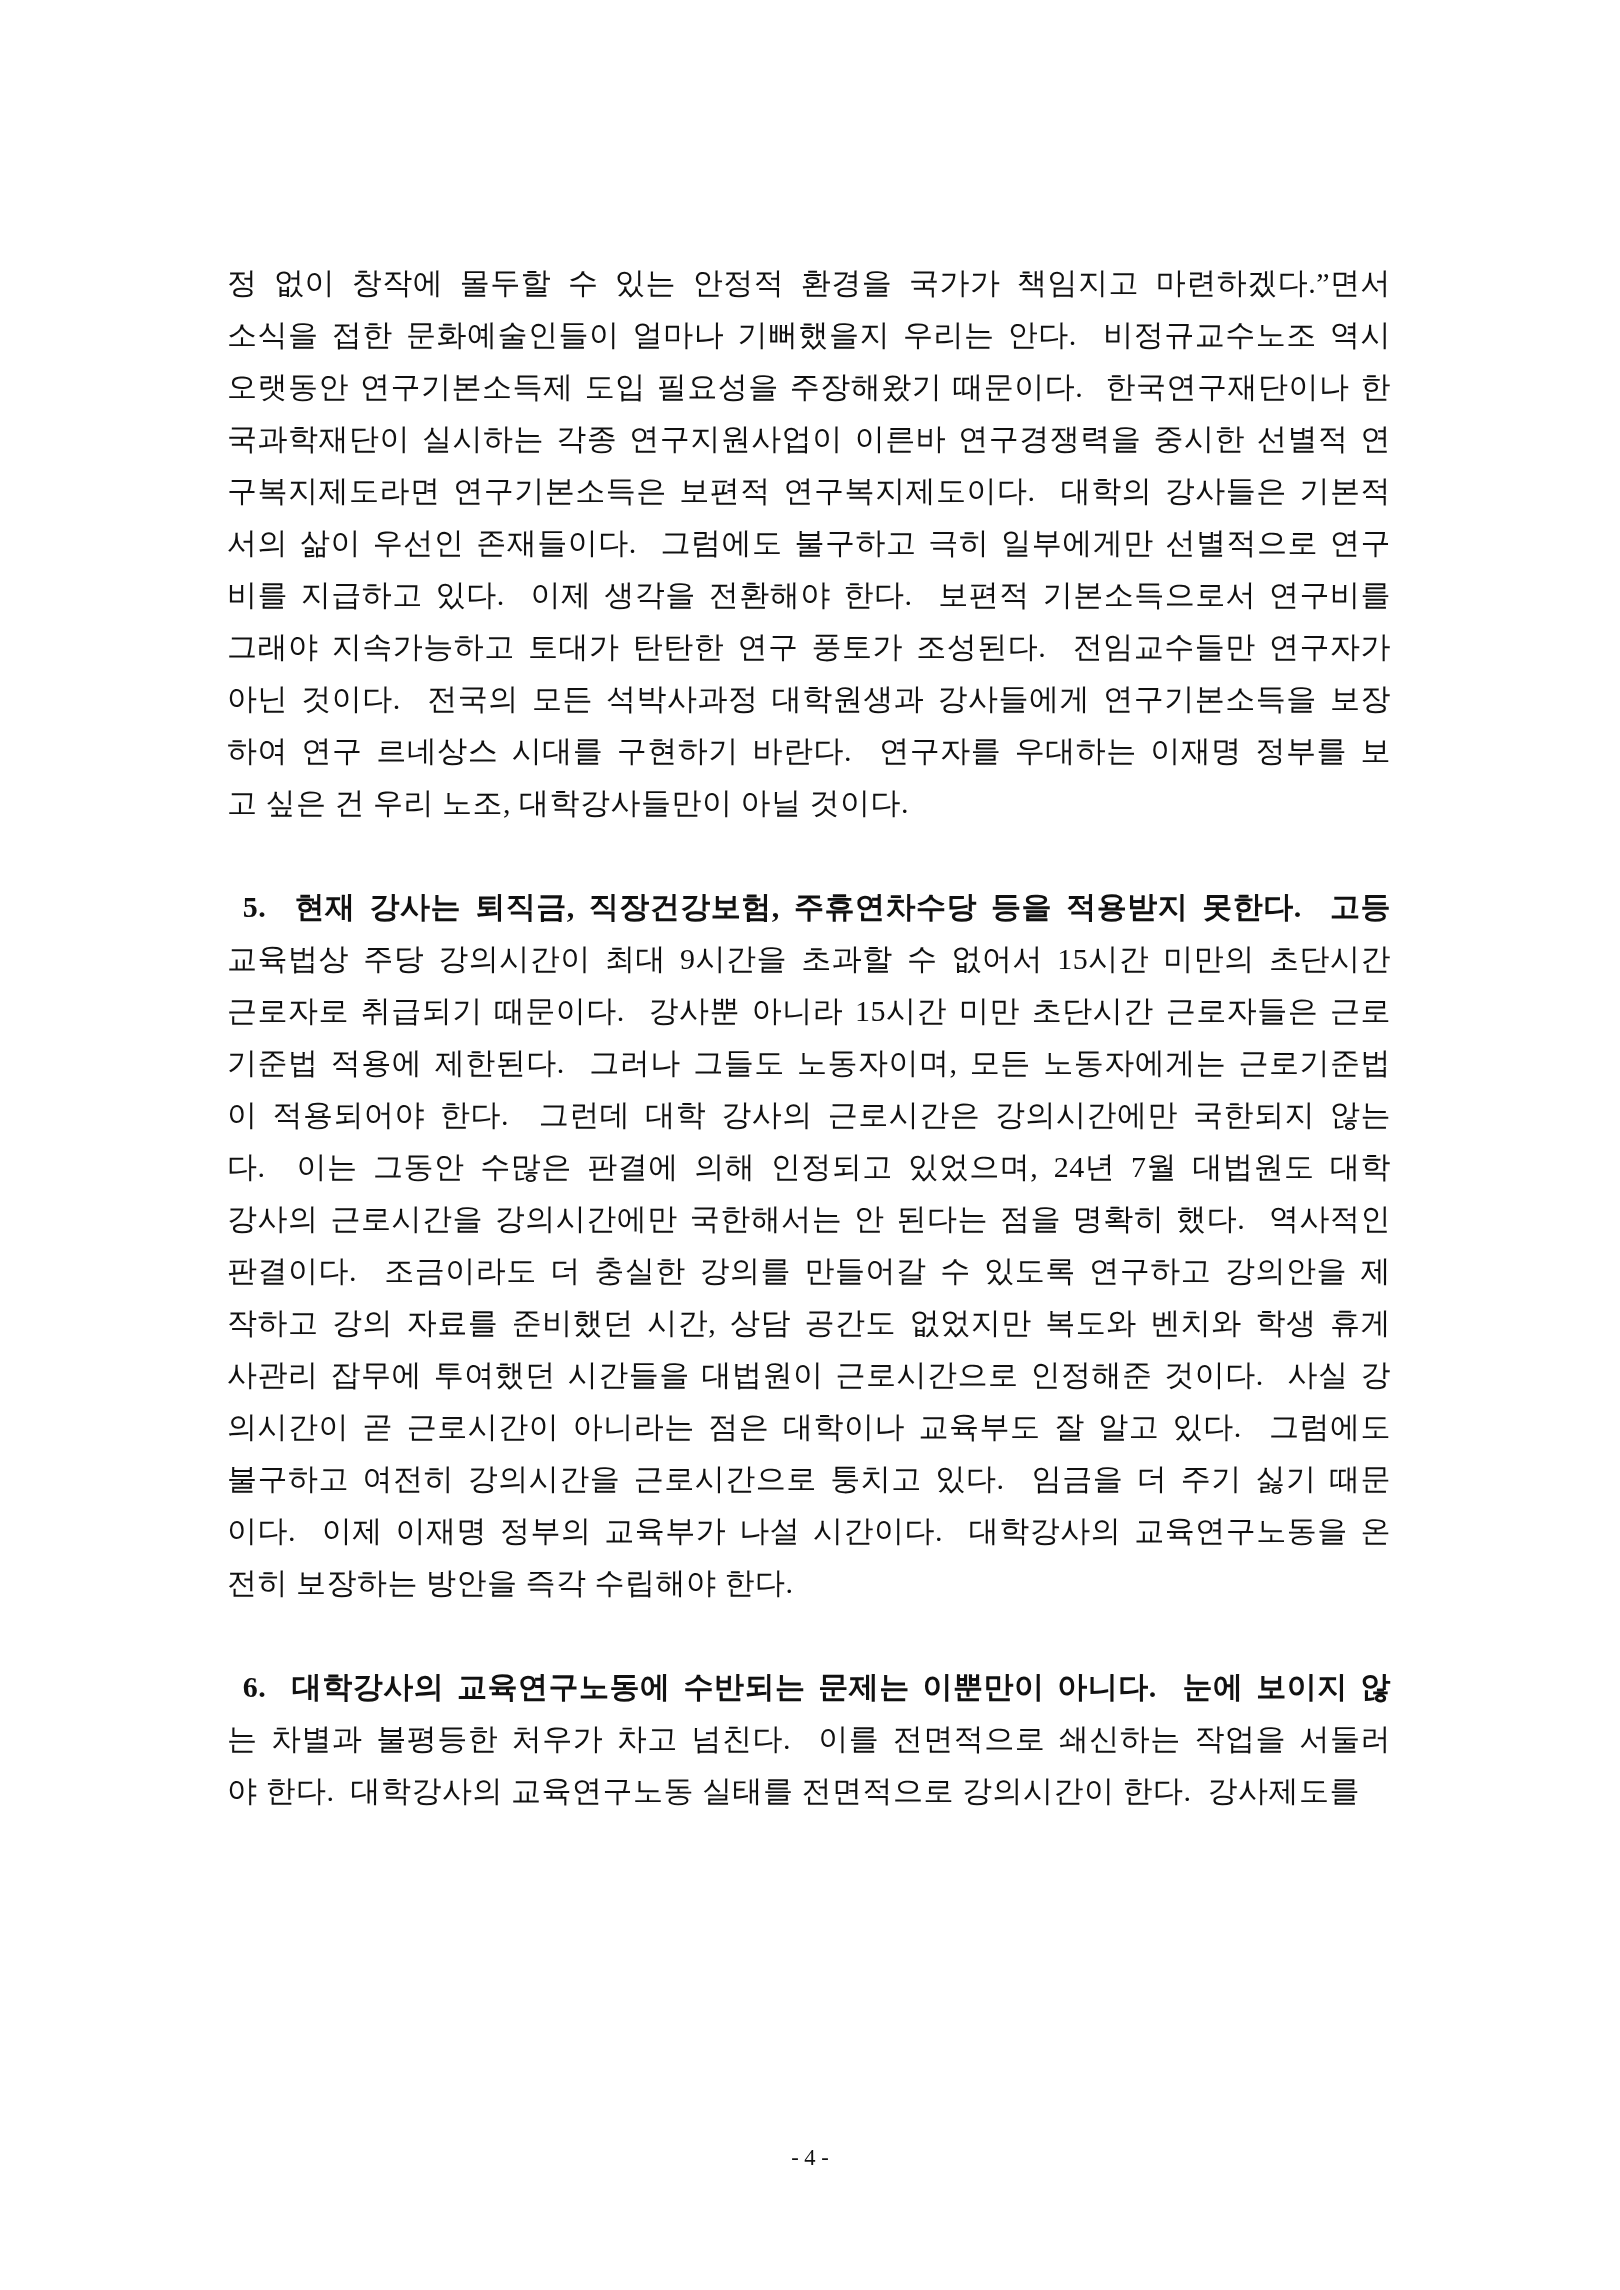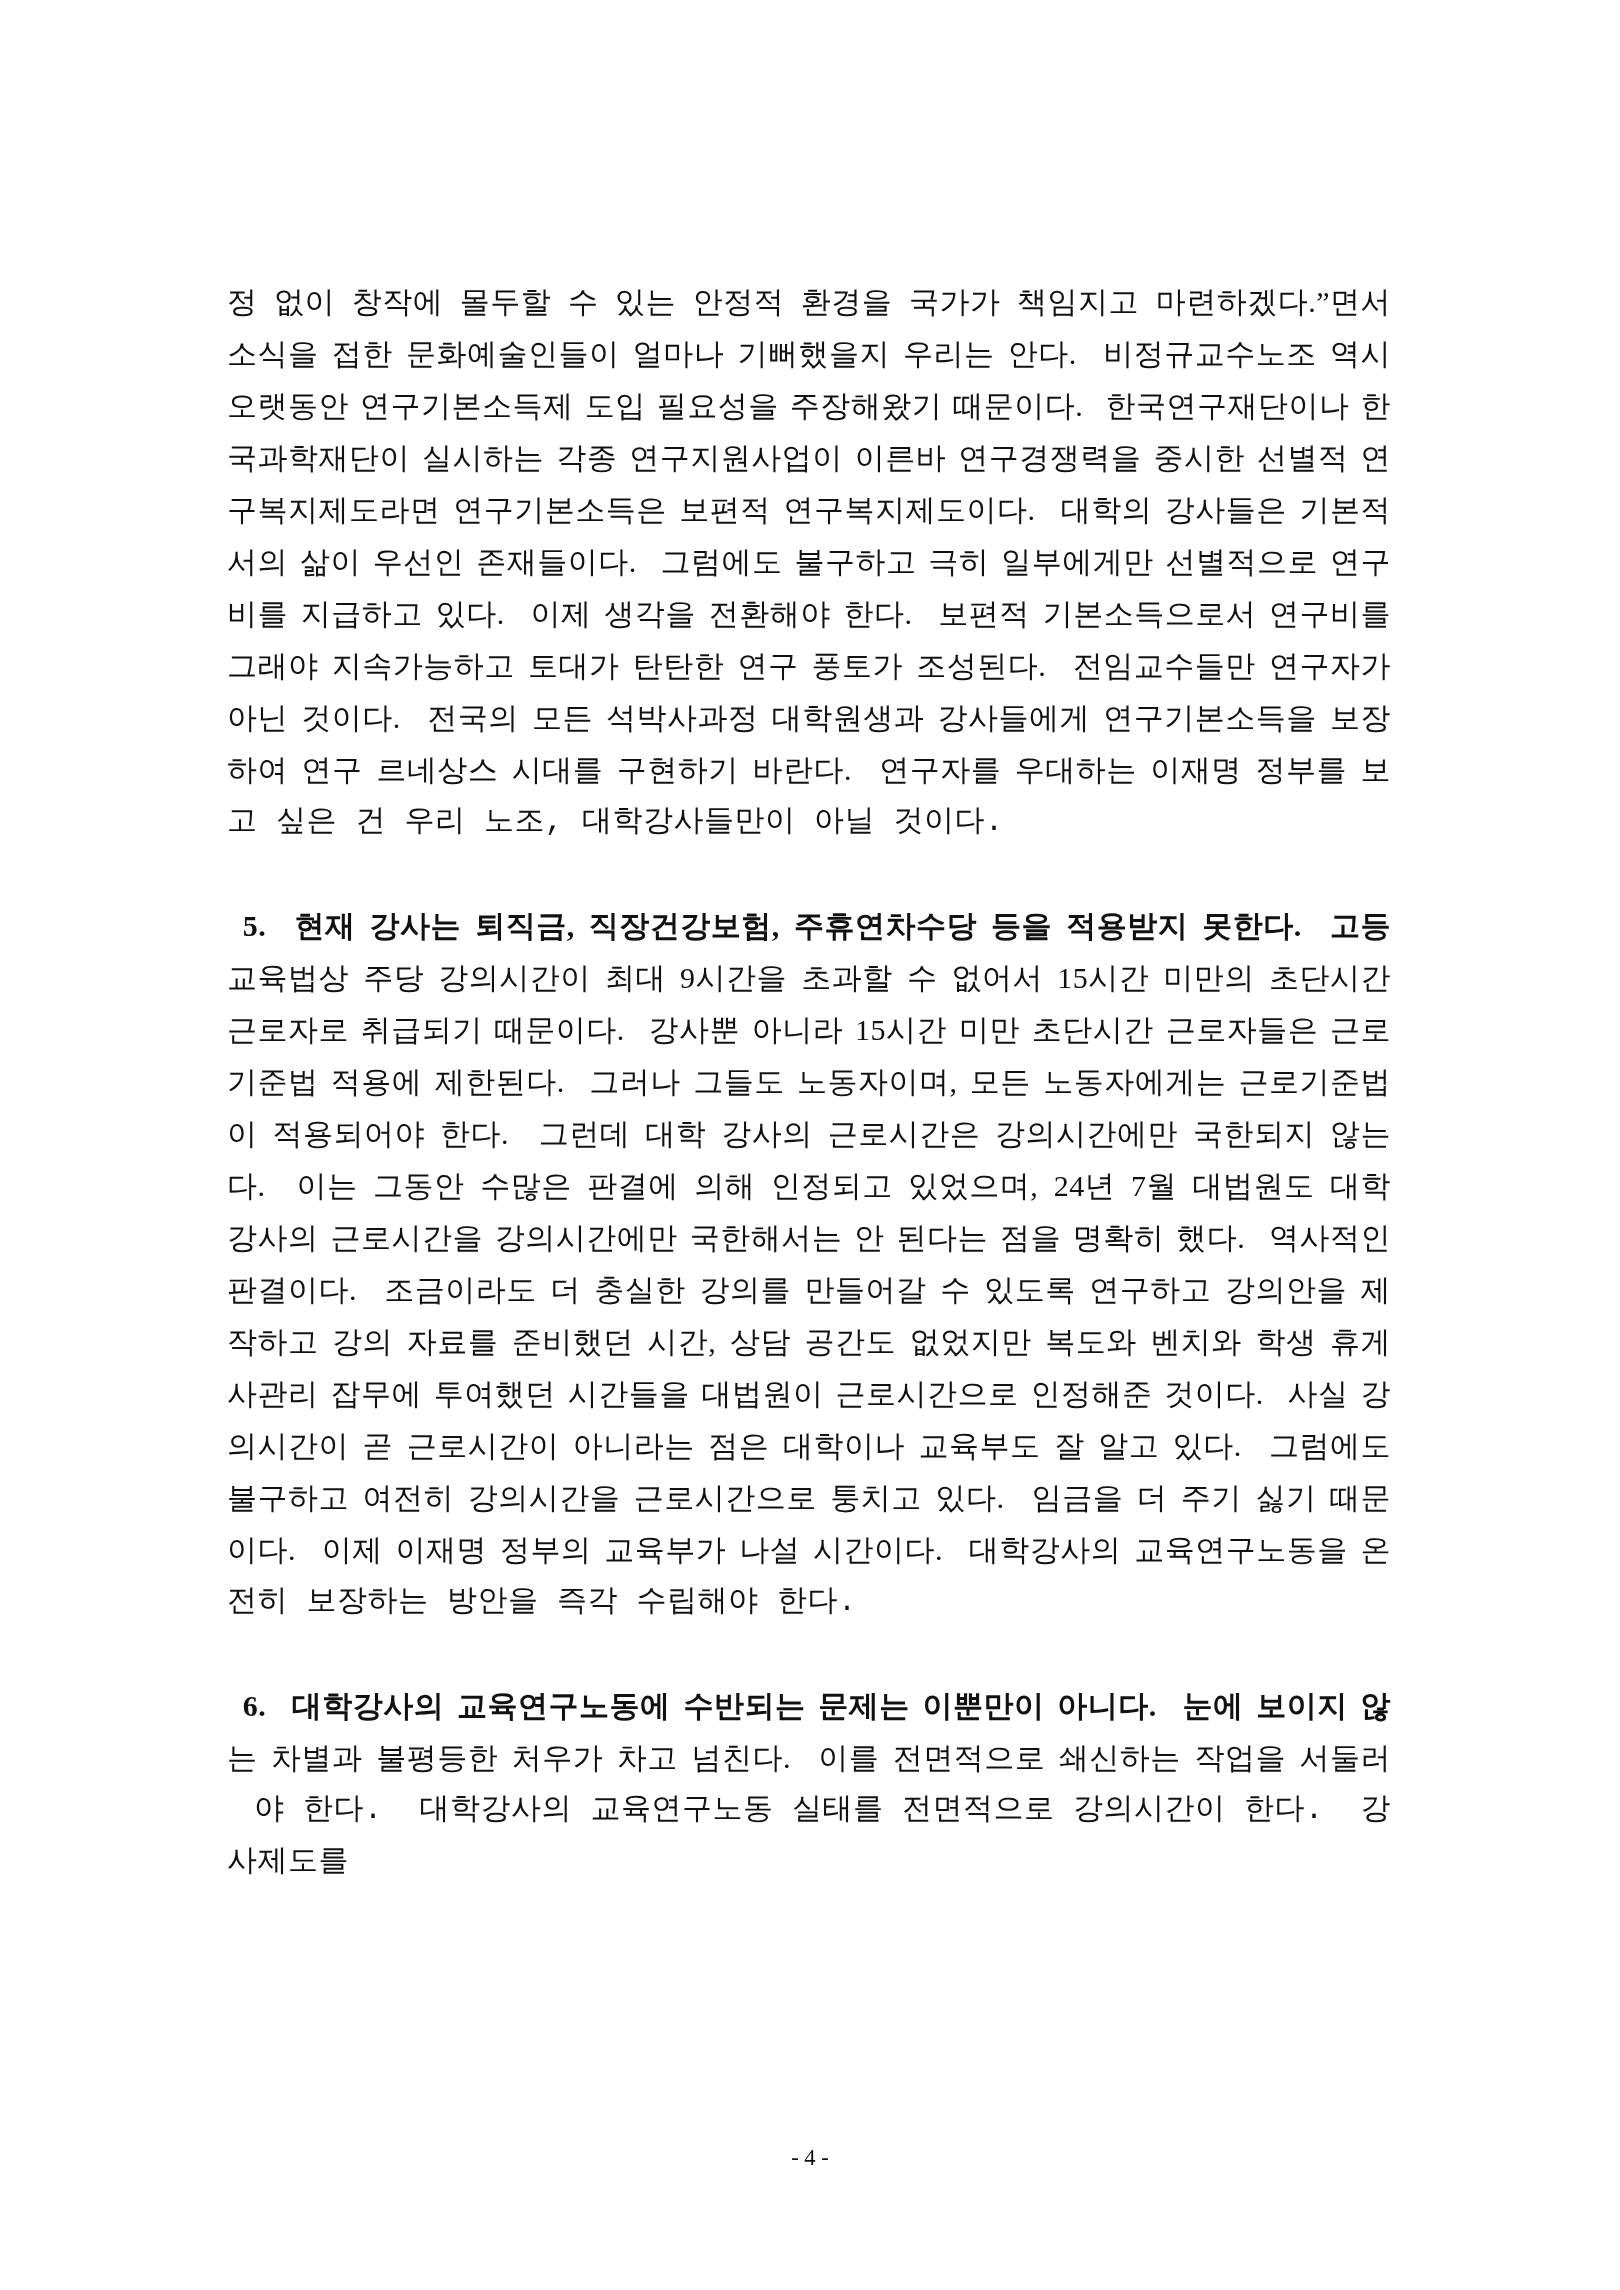--- a/index.html
+++ b/index.html
@@ -13,41 +13,40 @@
     width: 1620px;
     height: 2291px;
     background: #ffffff;
     overflow: hidden;
     font-family: "Liberation Serif", "DejaVu Serif", serif;
     color: #111111;
   }
   .content {
     position: absolute;
     left: 227px;
-    top: 276px;
+    top: 257px;
     width: 1164px;
   }
   .paragraph {
     margin: 0 0 52px 0;
   }
   .paragraph:last-child {
     margin-bottom: 0;
   }
   .line {
     font-size: 30px;
     line-height: 52px;
     letter-spacing: 0.5px;
     text-align: justify;
     text-align-last: justify;
     white-space: pre-wrap;
   }
   .line-final {
     text-align: right;
     text-align-last: left;
-    font-family: Liberation Mono, monospace;
   }
   .line-indent {
     text-indent: 15.7px;
     font-weight: bold;
   }
   .footer {
     position: absolute;
     top: 2143px;
     left: 0;
     width: 100%;

